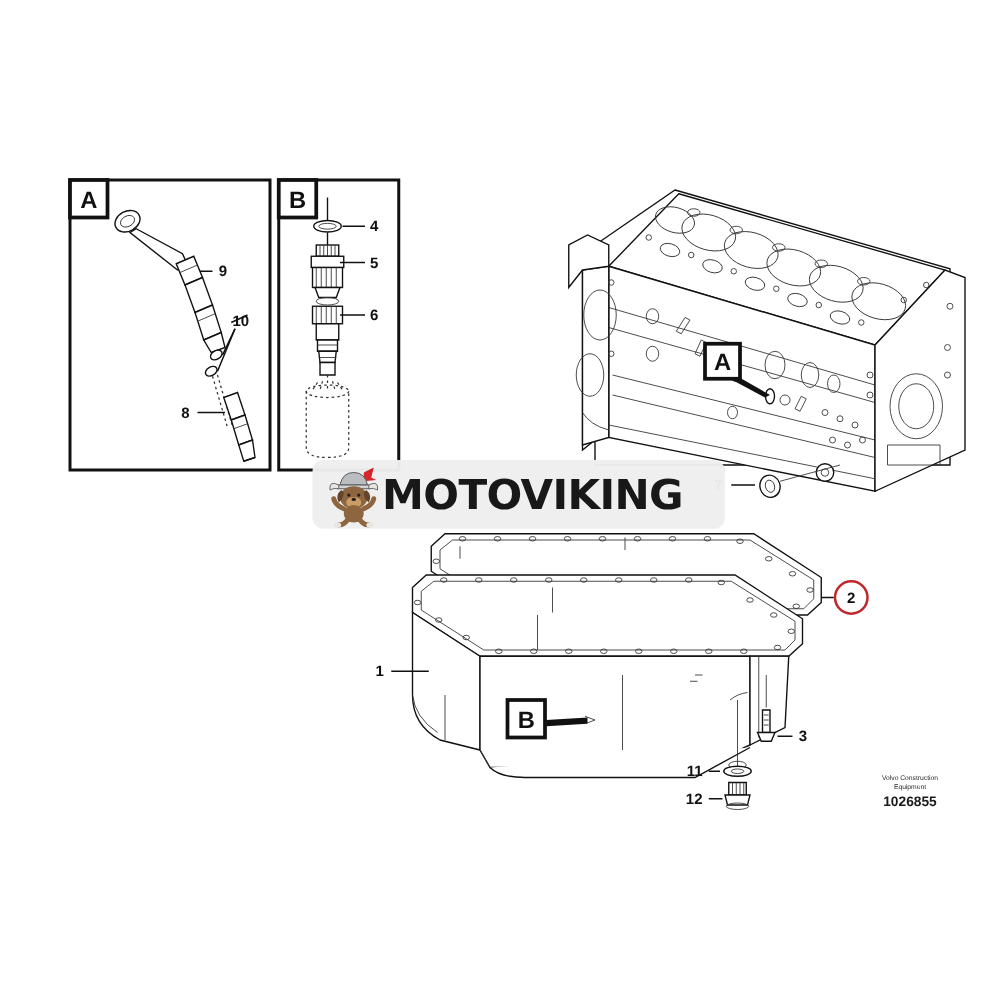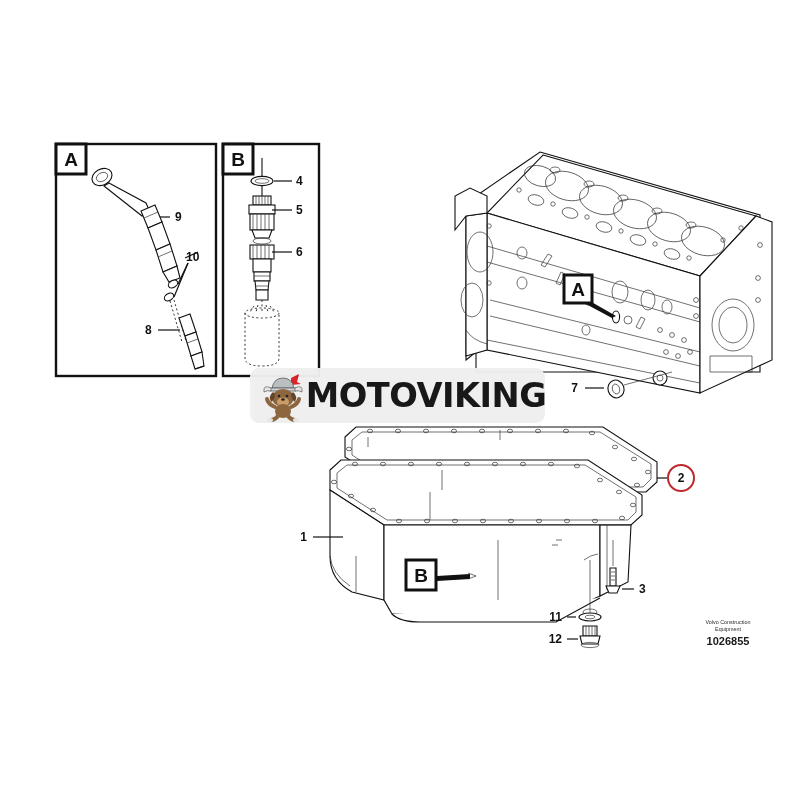--- a/index.html
+++ b/index.html
@@ -12,21 +12,21 @@
   }
   #stage{position:absolute;left:0;top:0;width:800px;height:800px;}
   svg{display:block;}
   .cal{font-family:"Liberation Sans", sans-serif;font-weight:bold;font-size:12px;fill:#111;}
   .boxletter{font-family:"Liberation Sans", sans-serif;font-weight:bold;font-size:19px;fill:#111;}
   .pn{font-family:"Liberation Sans", sans-serif;font-weight:bold;font-size:11px;fill:#1a1a1a;}
   .brand{font-family:"Liberation Sans", sans-serif;font-size:5.4px;fill:#2b2b2b;}
   
   #wm{
     position:absolute;left:250px;top:368px;
-    width:295px;height:55px;
+    width:330px;height:55px;
     background:#efefef;
     border-radius:9px;
     display:flex;align-items:center;
     opacity:.97;
   }
   #wmtext{
     font-family:"DejaVu Sans", sans-serif;
     font-weight:bold;
     font-size:33px;
     letter-spacing:-0.5px;

